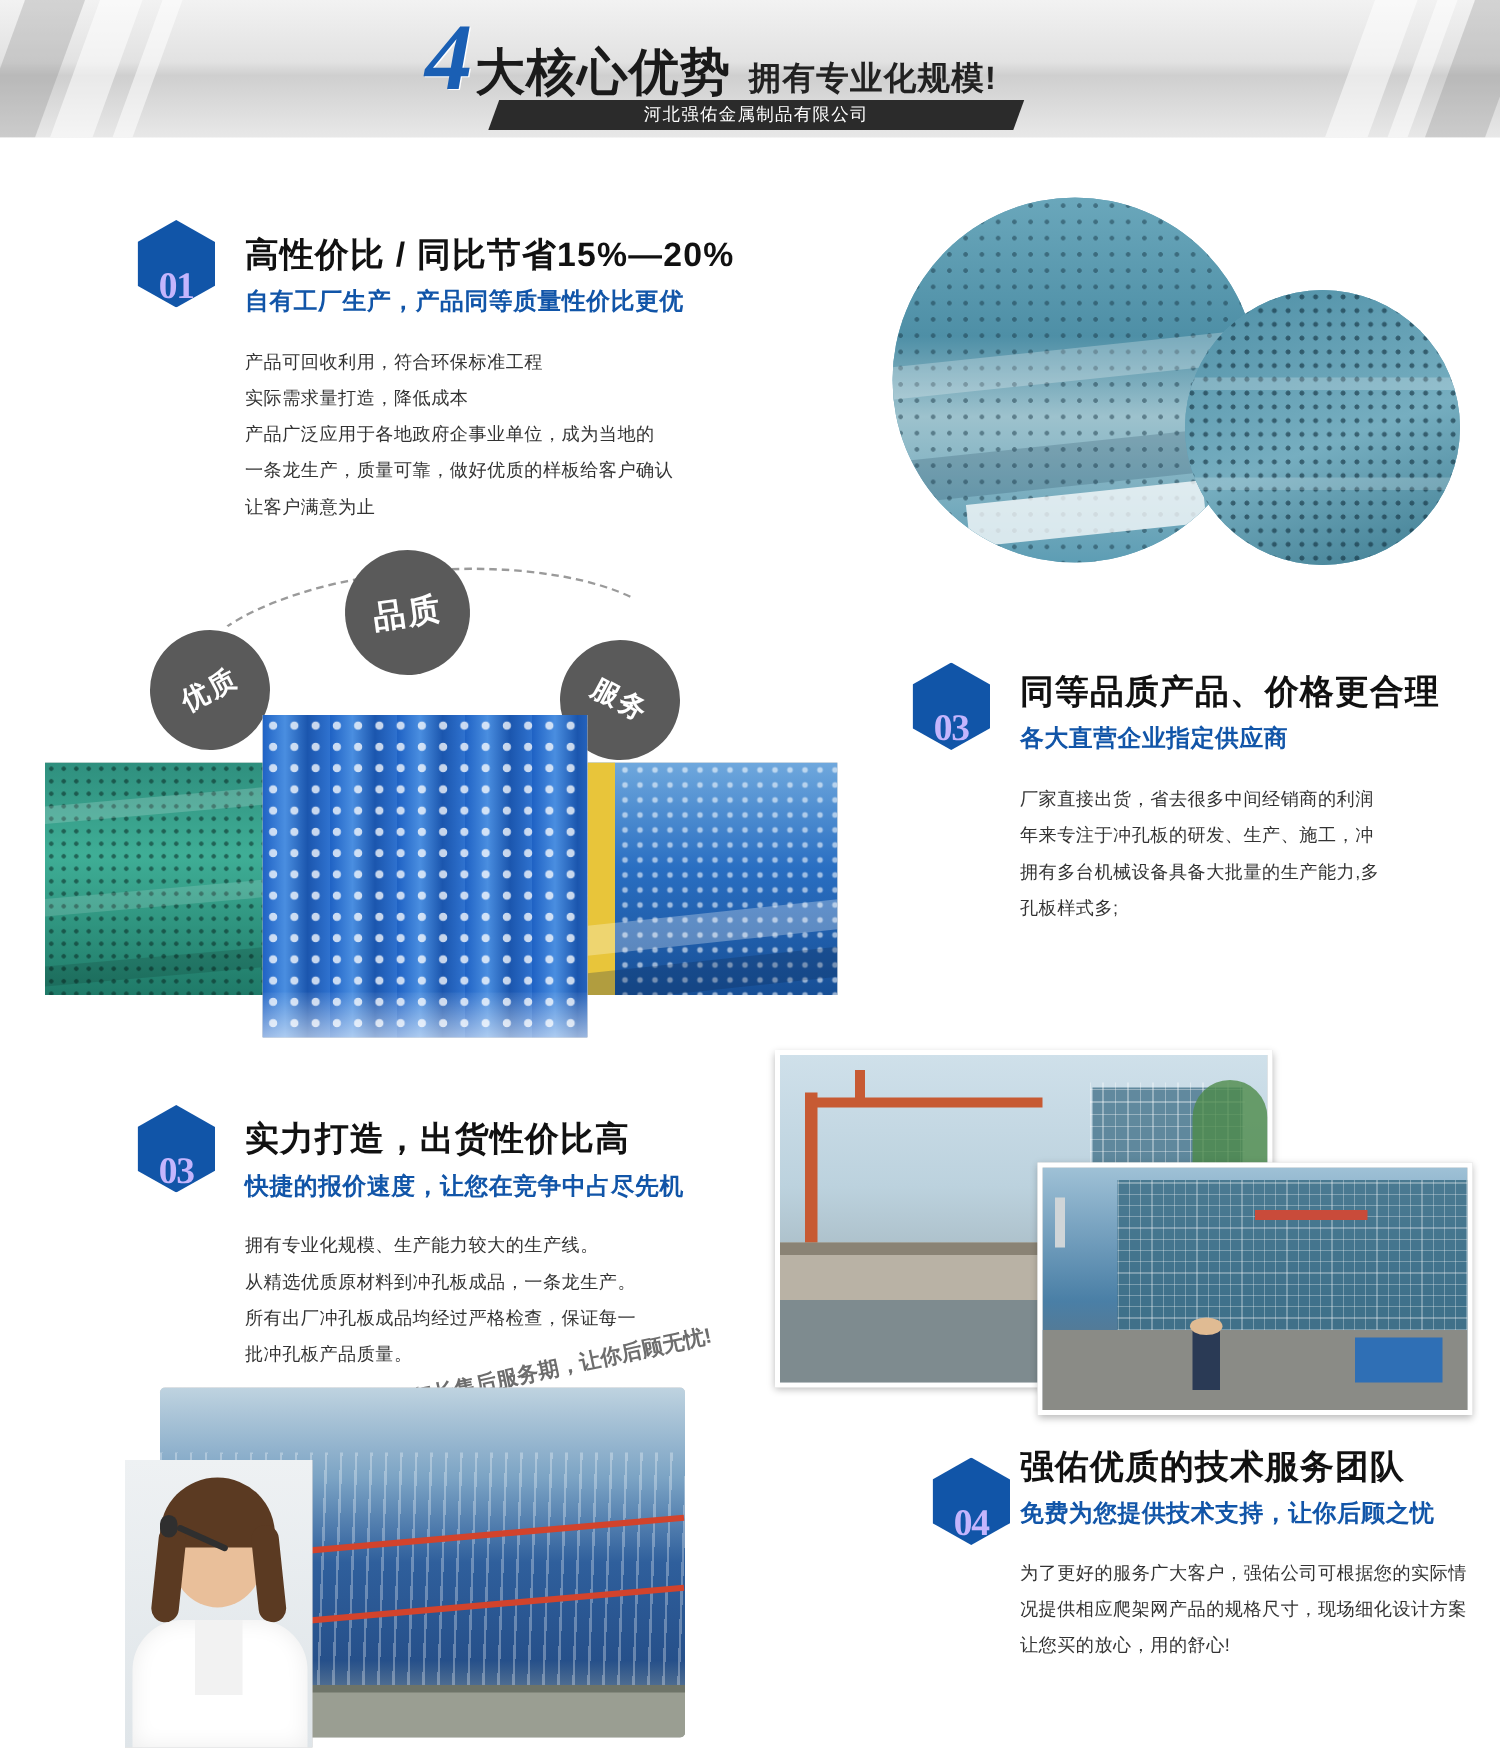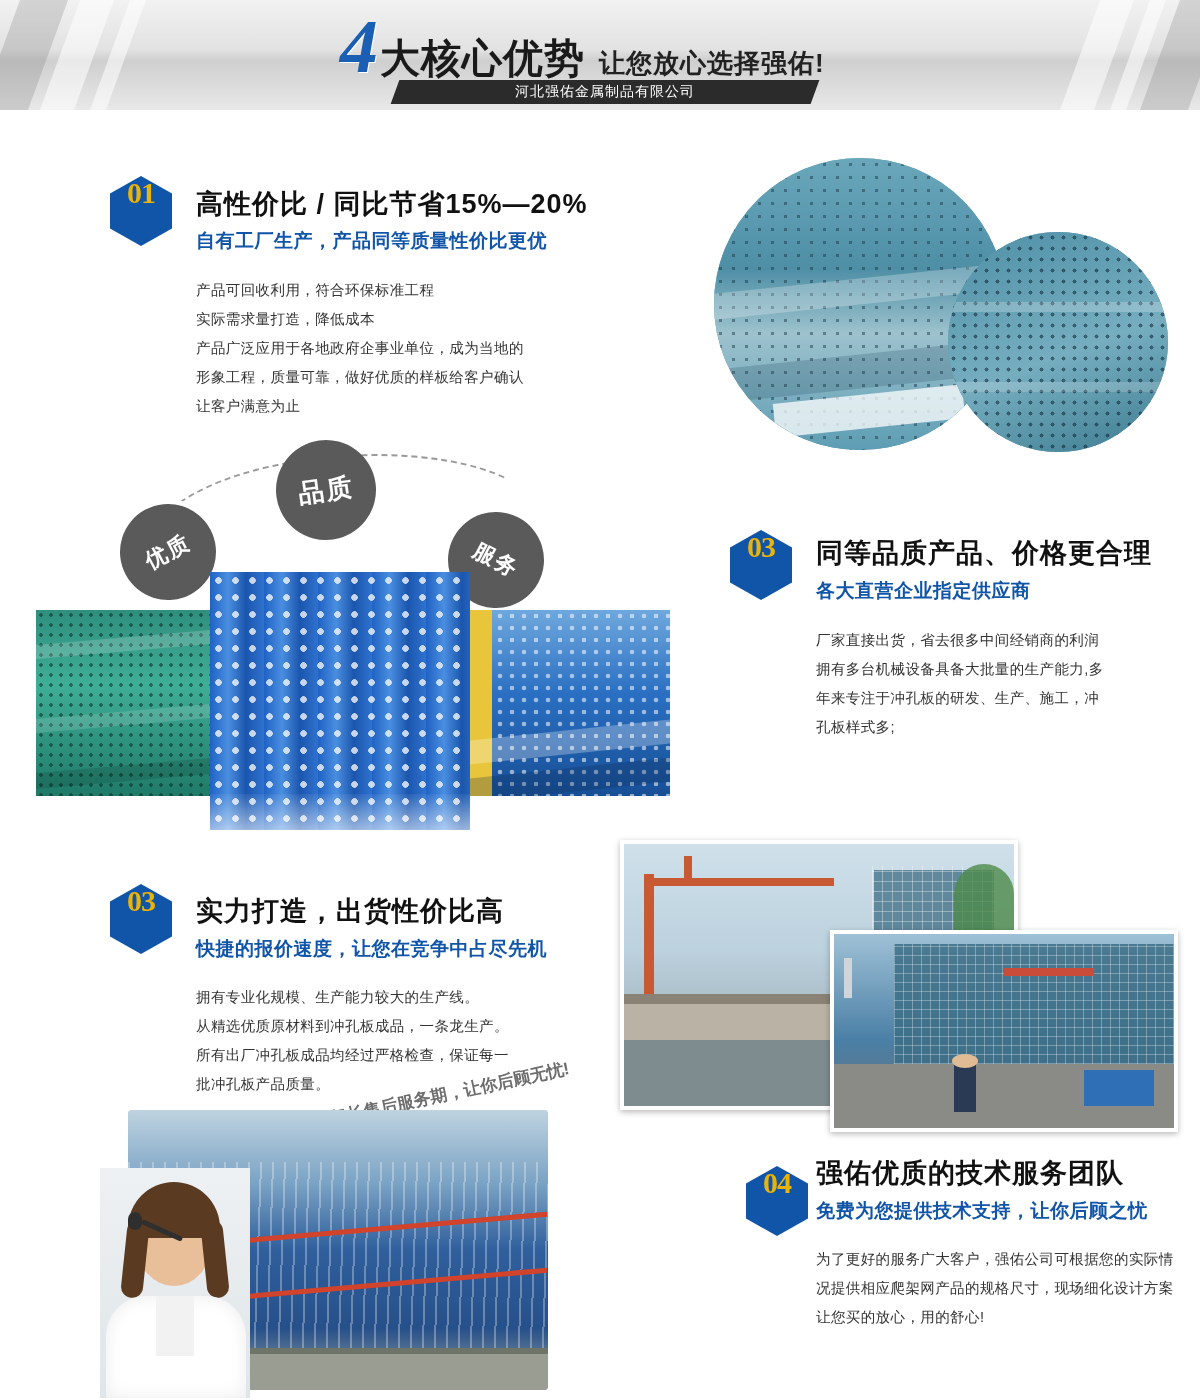--- a/index.html
+++ b/index.html
@@ -91,26 +91,26 @@
     transform: skewX(-20deg);
   }
 
   
   .hex {
     position: absolute;
     width: 62px;
     height: 70px;
     background: #1155a8;
     clip-path: polygon(50% 0%, 100% 25%, 100% 75%, 50% 100%, 0% 75%, 0% 25%);
-    color: #eab308;
+    color: #c4b5fd;
     font-size: 30px;
     font-weight: bold;
     font-family: "Liberation Serif", serif;
     display: flex;
-    align-items: flex-start;
+    align-items: flex-end;
     justify-content: center;
     letter-spacing: -1px;
   }
   .blk-title {
     position: absolute;
     font-size: 27px;
     font-weight: bold;
     color: #111111;
     letter-spacing: 1px;
     white-space: nowrap;
@@ -195,38 +195,38 @@
     <div class="hdr-stripe" style="left:110px;width:16px;"></div>
     <div class="hdr-dark" style="left:0px;width:48px;"></div>
     <div class="hdr-stripe" style="left:1080px;width:34px;"></div>
     <div class="hdr-stripe" style="left:1130px;width:16px;"></div>
     <div class="hdr-dark" style="left:1160px;width:48px;"></div>
   </div>
 
   <div class="header-title">
     <span class="big-num">4</span>
     <span class="title-main">大核心优势</span>
-    <span class="title-sub">让您放心选择强佑!</span>
+    <span class="title-sub">拥有专业化规模!</span>
   </div>
 
   <div class="company-bar">
     <span>河北强佑金属制品有限公司</span>
   </div>
 </div>
 
 <div class="hex" style="left:110px; top:176px;">
   <span>01</span>
 </div>
 <div class="blk-title" style="left:196px; top:186px;">高性价比 / 同比节省15%—20%</div>
 <div class="blk-sub" style="left:196px; top:228px;">自有工厂生产，产品同等质量性价比更优</div>
 <div class="blk-body" style="left:196px; top:265px;">
   <div>产品可回收利用，符合环保标准工程</div>
   <div>实际需求量打造，降低成本</div>
   <div>产品广泛应用于各地政府企事业单位，成为当地的</div>
-  <div>形象工程，质量可靠，做好优质的样板给客户确认</div>
+  <div>一条龙生产，质量可靠，做好优质的样板给客户确认</div>
   <div>让客户满意为止</div>
 </div>
 
 <div class="circle-img" style="left:714px; top:158px; width:292px; height:292px;">
   <div style="position:absolute;inset:0;background:
       linear-gradient(180deg,#6aa7bb 0%, #4e8fa6 38%, #9dc2cd 60%, #5d9db4 100%);"></div>
   <div class="perf" style="background-image:
       radial-gradient(circle, rgba(20,50,65,0.55) 1.6px, transparent 2px);
       background-size: 13px 13px; background-position: 0 0; opacity:.85;"></div>
   <div style="position:absolute;left:-10px;top:120px;width:320px;height:26px;background:rgba(255,255,255,0.25);transform:rotate(-6deg);"></div>
@@ -274,22 +274,22 @@
   <div style="position:absolute;left:0;top:158px;width:100%;height:24px;background:rgba(10,40,80,0.25);transform:skewY(-6deg);"></div>
 </div>
 
 <div class="hex" style="left:730px; top:530px;">
   <span>03</span>
 </div>
 <div class="blk-title" style="left:816px; top:535px;">同等品质产品、价格更合理</div>
 <div class="blk-sub" style="left:816px; top:578px;">各大直营企业指定供应商</div>
 <div class="blk-body" style="left:816px; top:615px;">
   <div>厂家直接出货，省去很多中间经销商的利润</div>
+  <div>年来专注于冲孔板的研发、生产、施工，冲</div>
   <div>拥有多台机械设备具备大批量的生产能力,多</div>
-  <div>年来专注于冲孔板的研发、生产、施工，冲</div>
   <div>孔板样式多;</div>
 </div>
 
 <div class="hex" style="left:110px; top:884px;">
   <span>03</span>
 </div>
 <div class="blk-title" style="left:196px; top:893px;">实力打造，出货性价比高</div>
 <div class="blk-sub" style="left:196px; top:936px;">快捷的报价速度，让您在竞争中占尽先机</div>
 <div class="blk-body" style="left:196px; top:972px;">
   <div>拥有专业化规模、生产能力较大的生产线。</div>

